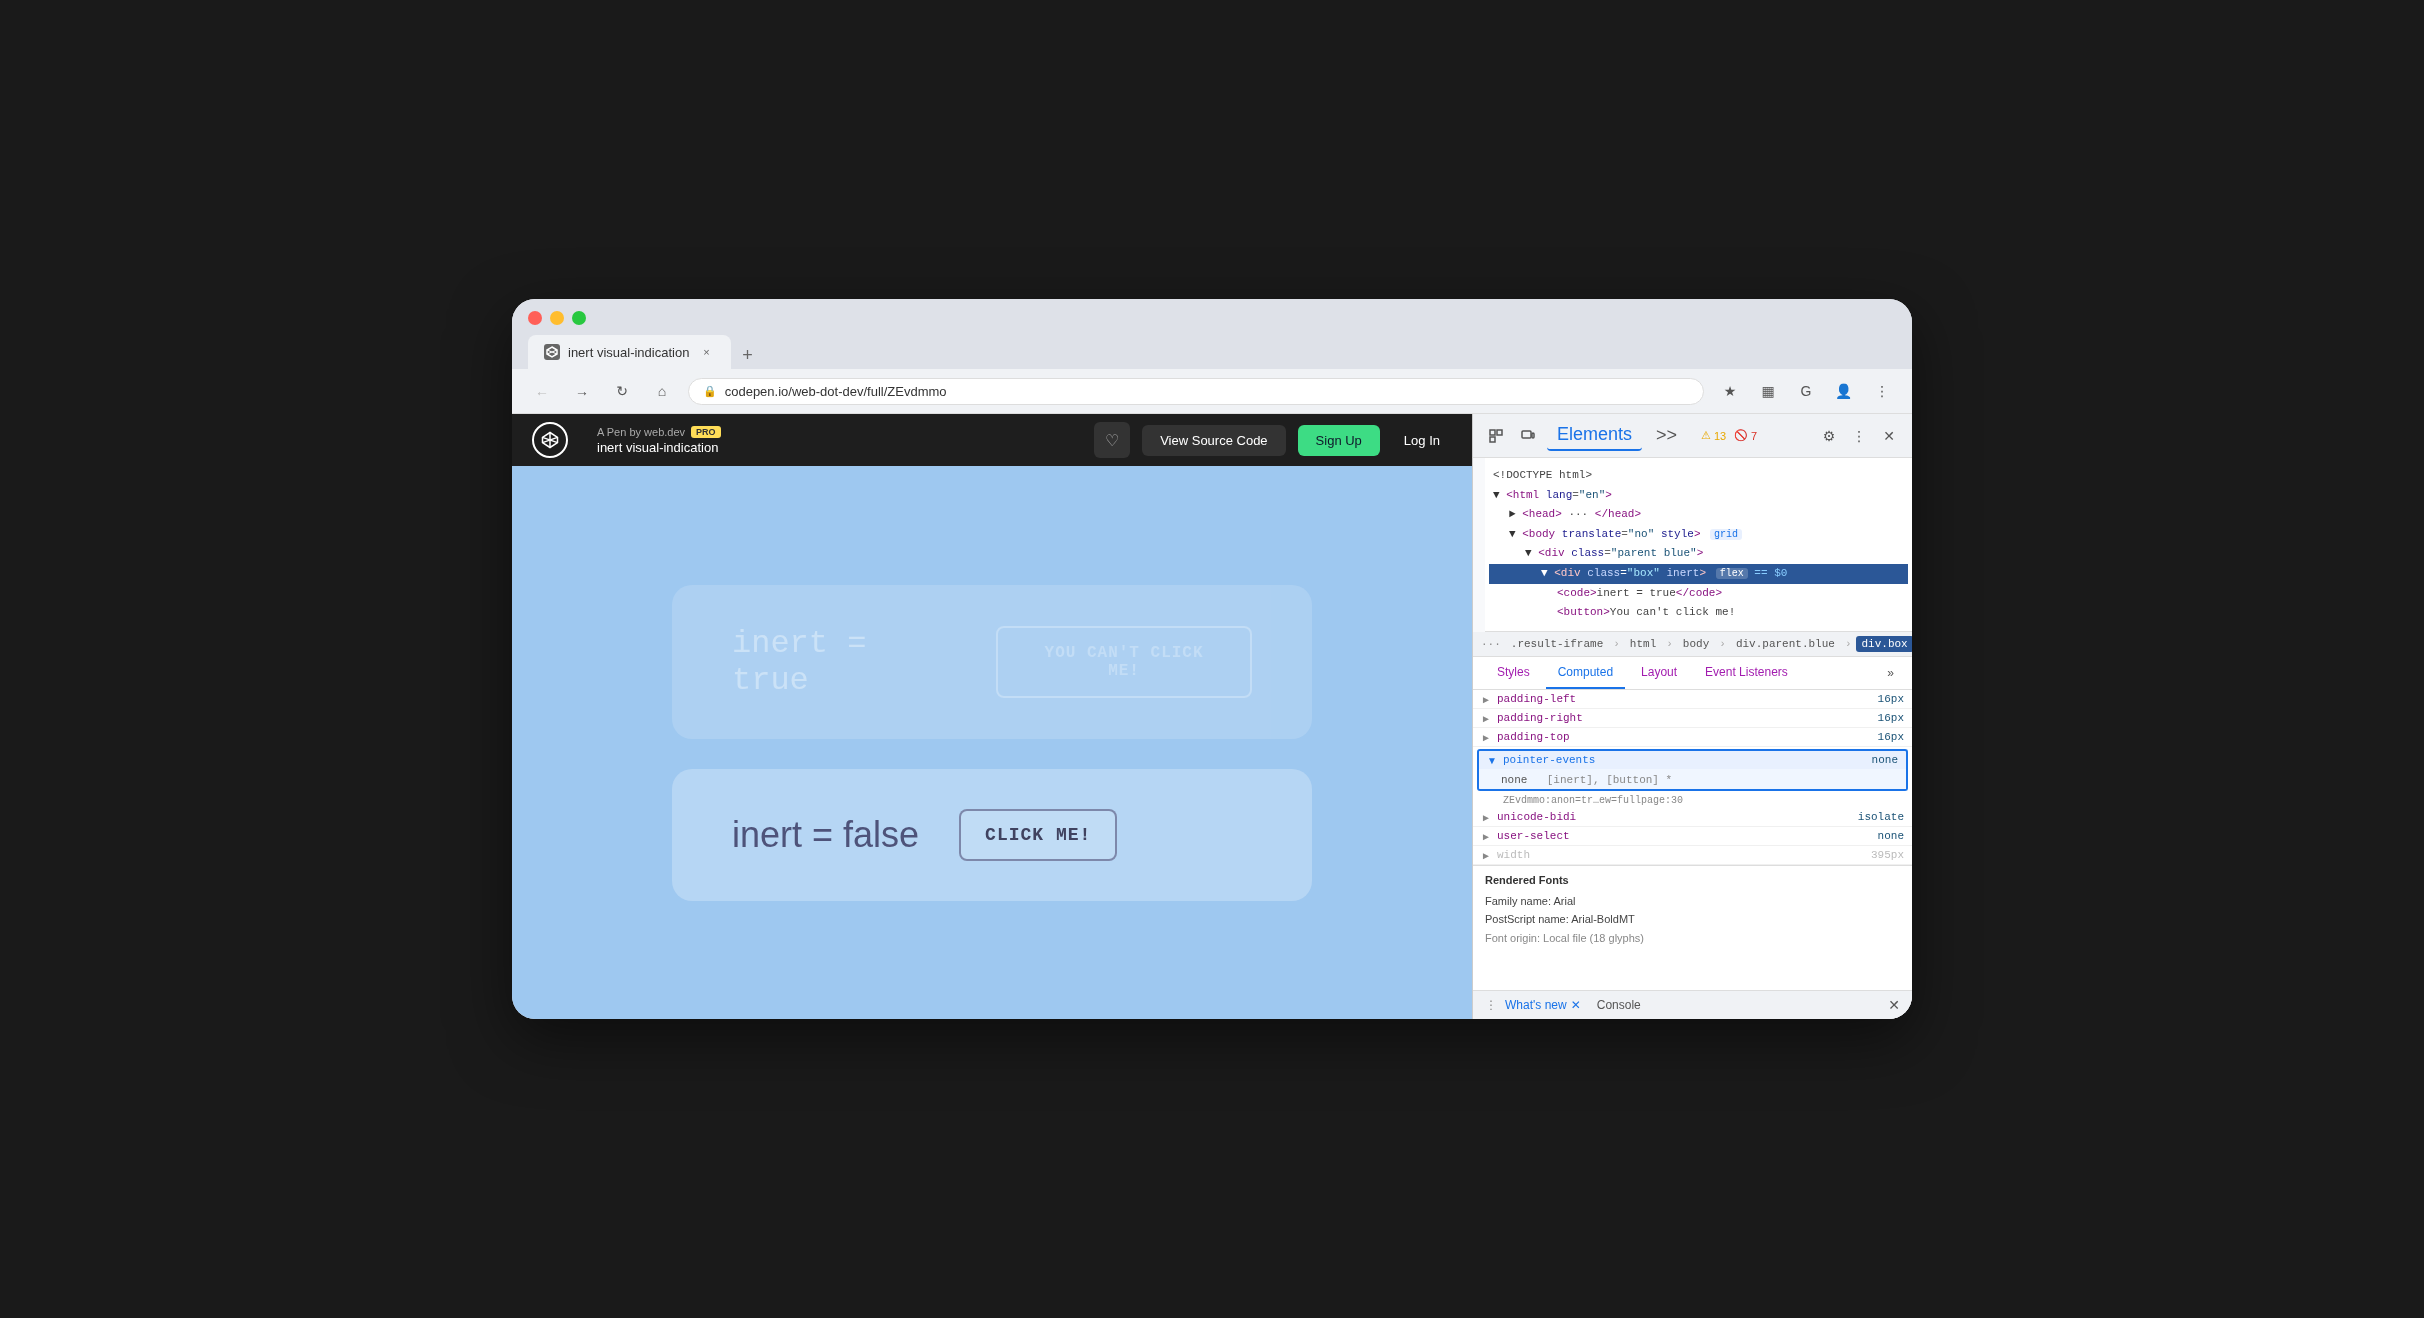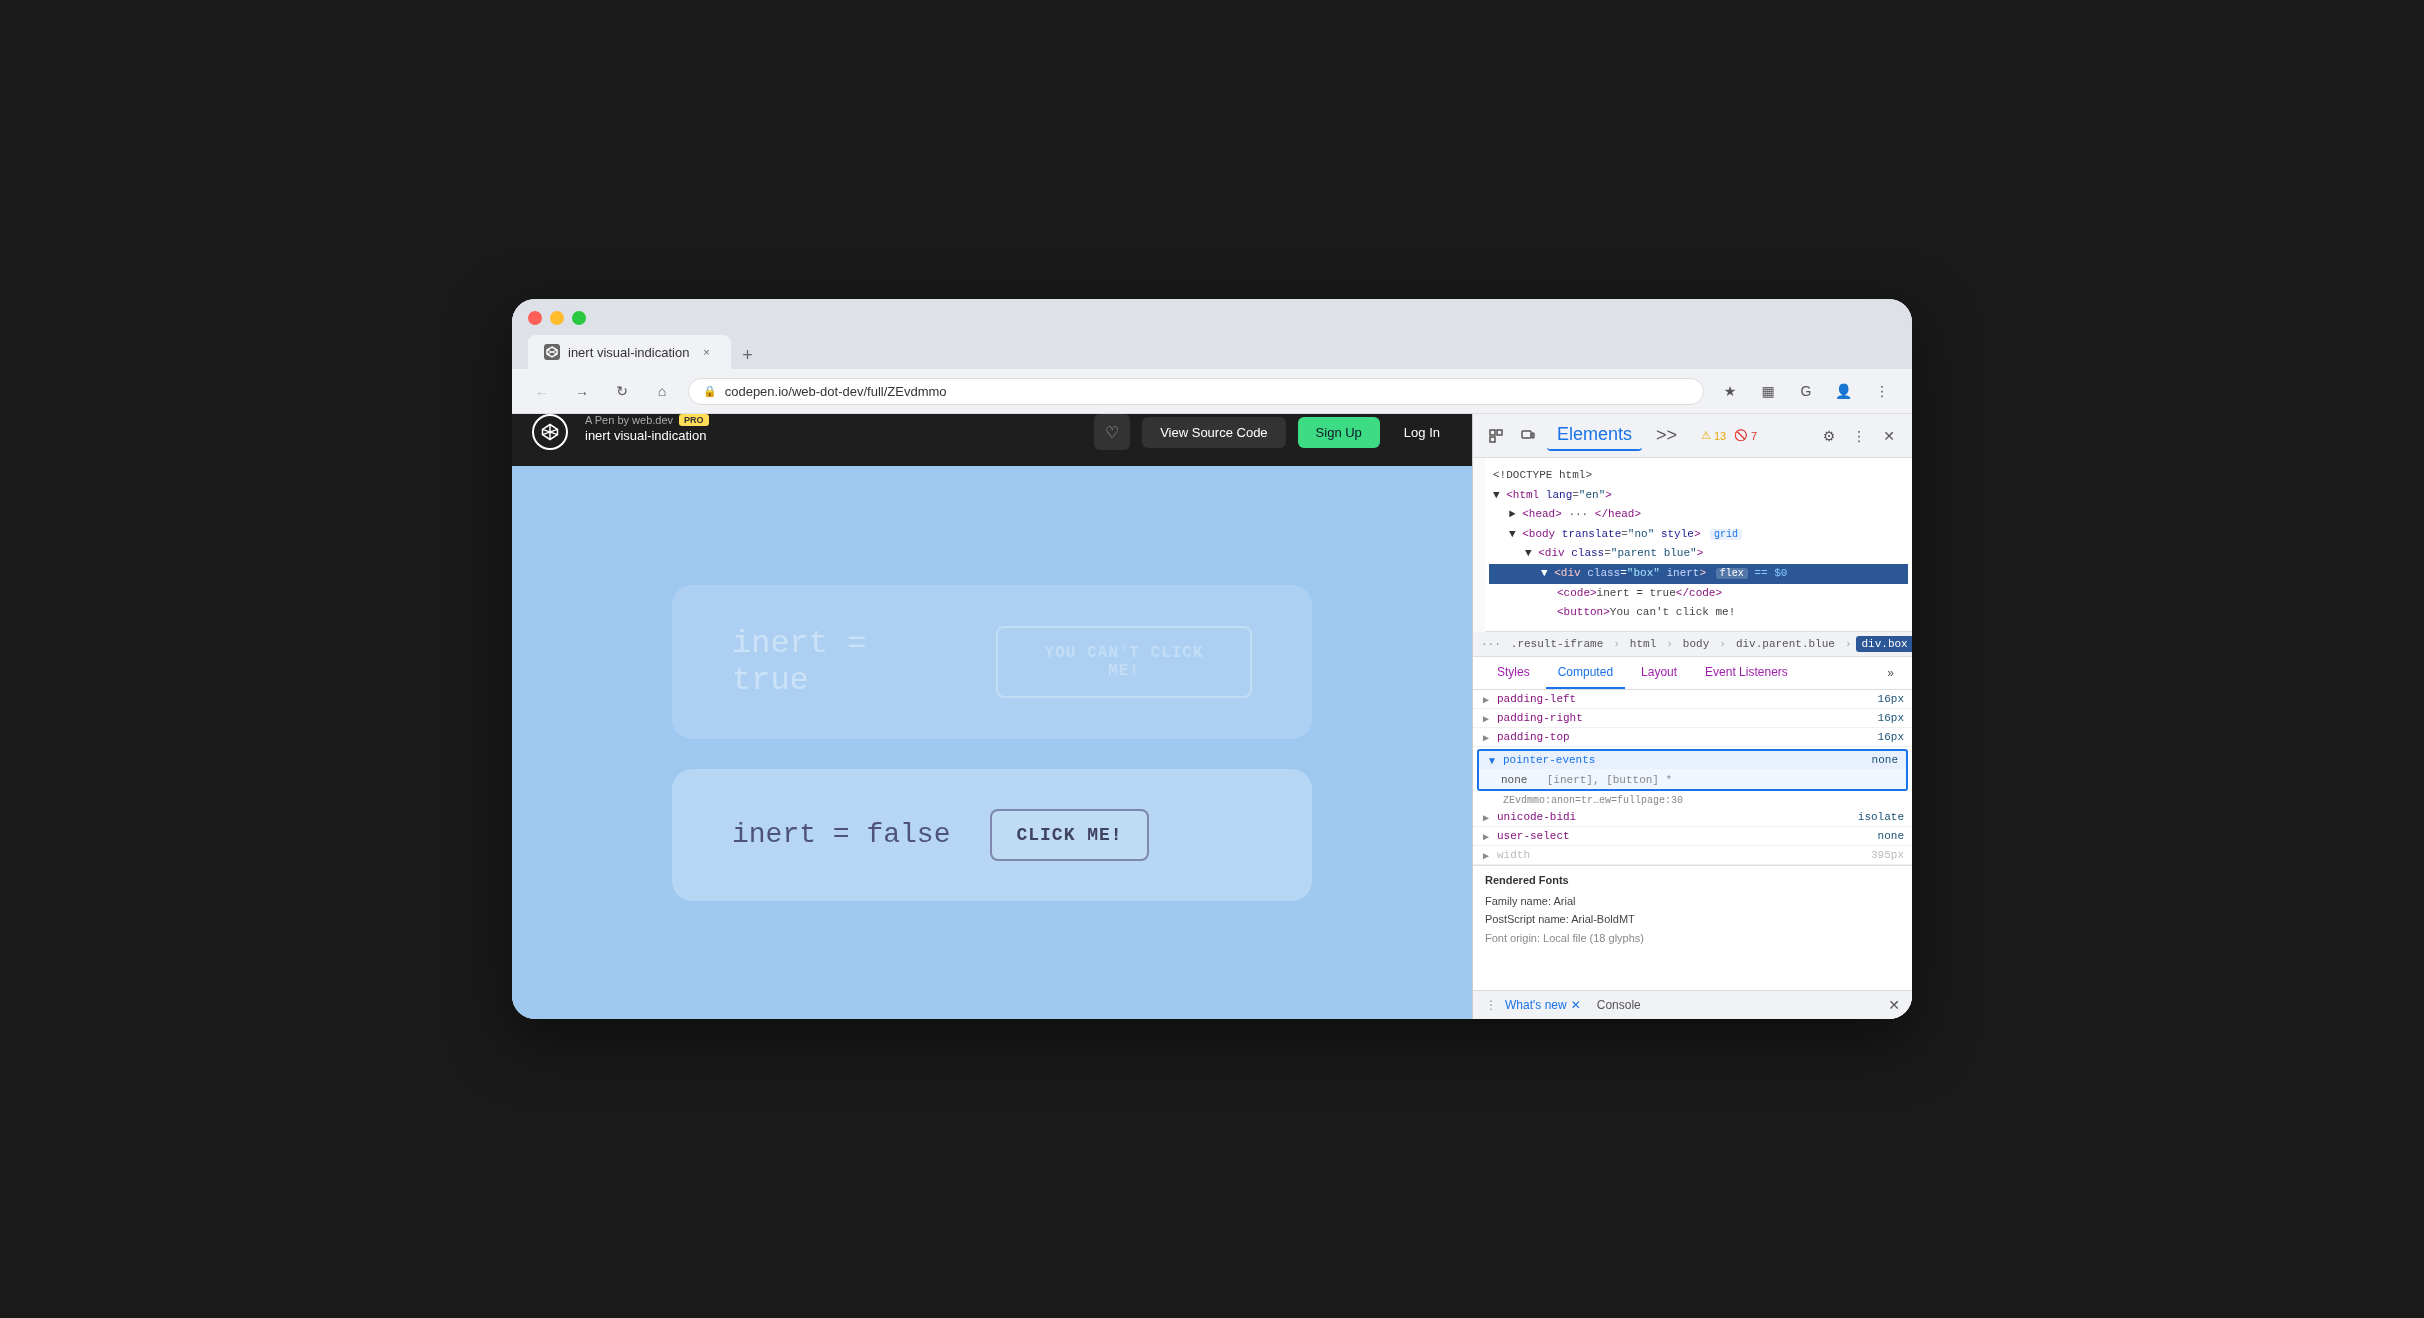--- a/index.html
+++ b/index.html
@@ -139,23 +139,23 @@
       justify-content: center;
       color: #555;
       cursor: pointer;
       border-radius: 50%;
       font-size: 14px;
     }
     .codepen-header {
       background: #1e1e1e;
       padding: 0 20px;
       display: flex;
-      align-items: flex-start;
+      align-items: center;
       height: 52px;
-      gap: 17px;
+      gap: 29px;
     }
     .codepen-logo {
       width: 36px;
       height: 36px;
       border: 2.5px solid white;
       border-radius: 50%;
       display: flex;
       align-items: center;
       justify-content: center;
     }
@@ -283,22 +283,22 @@
       background: rgba(255,255,255,0.15);
       color: rgba(50,50,80,0.9);
       font-family: 'Courier New', monospace;
       font-size: 18px;
       font-weight: bold;
       letter-spacing: 1px;
       cursor: pointer;
       text-transform: uppercase;
     }
     .demo-label-active {
-      font-family: Liberation Mono, monospace;
-      font-size: 28px;
+      font-family: Liberation Sans, sans-serif;
+      font-size: 36px;
       color: rgba(60,60,100,0.85);
       font-weight: 400;
     }
     
     .devtools {
       width: 440px;
       background: #f8f9fb;
       border-left: 1px solid #ccc;
       display: flex;
       flex-direction: column;

